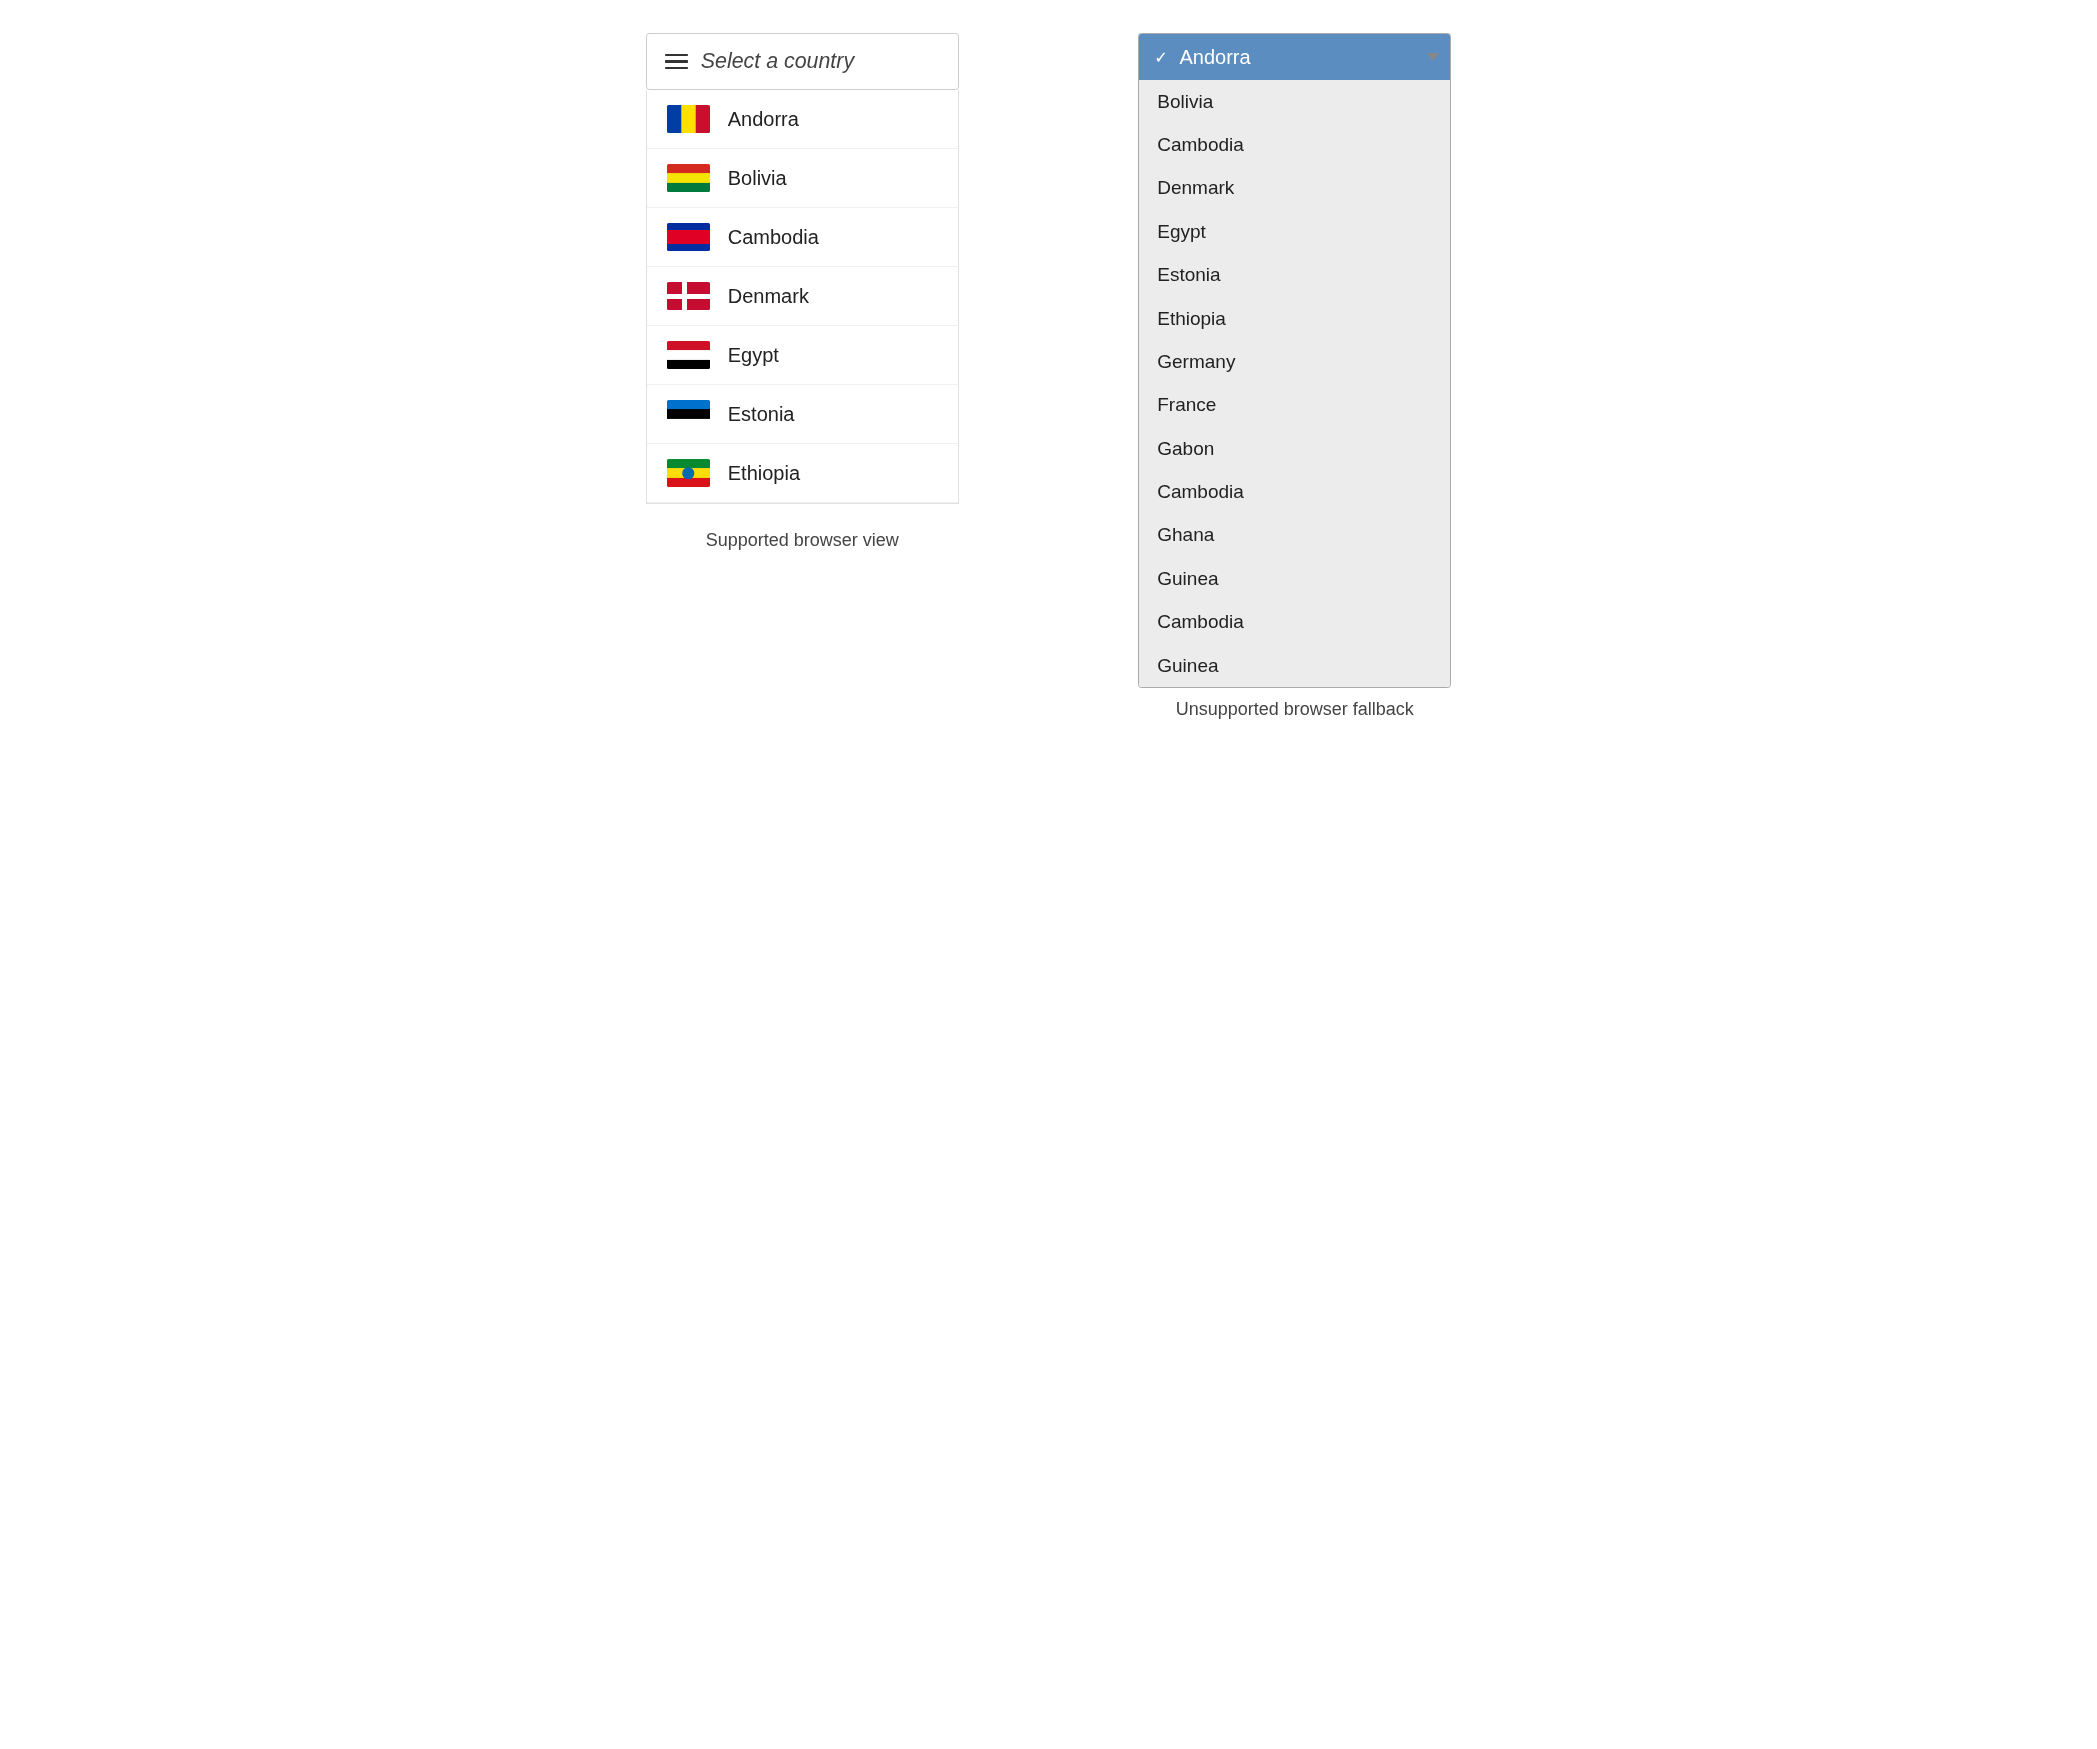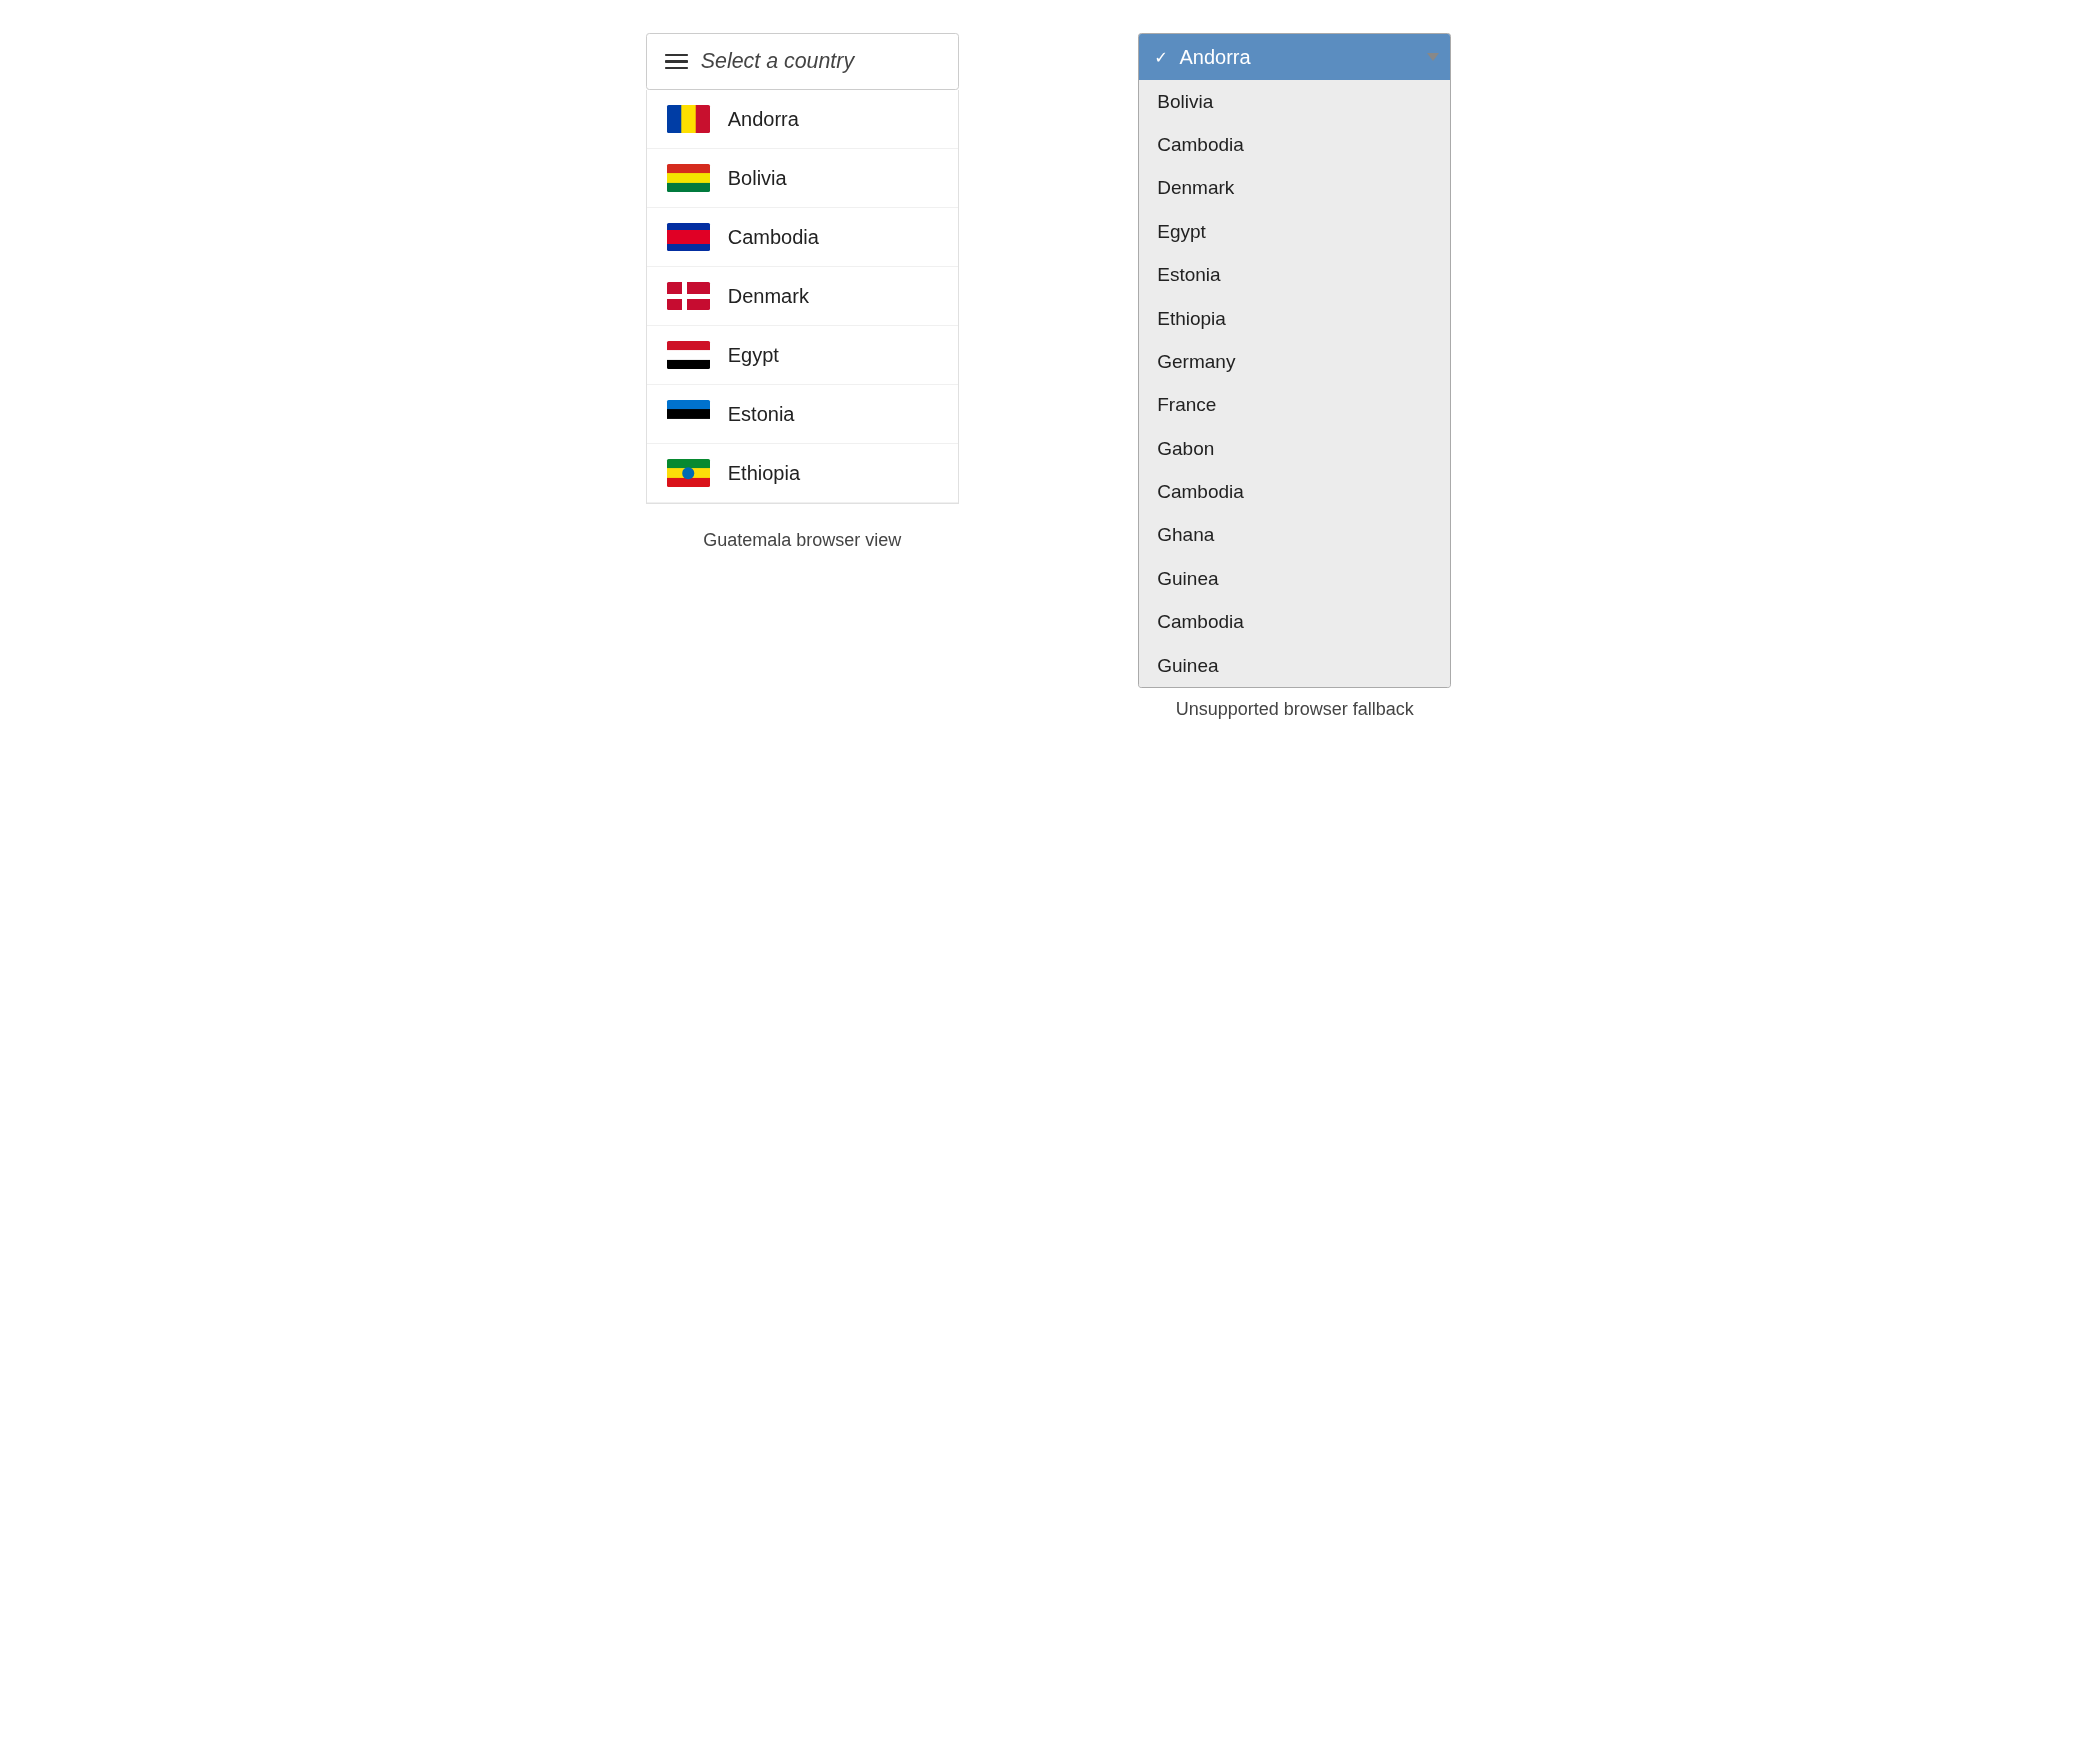--- a/index.html
+++ b/index.html
@@ -299,21 +299,21 @@
           </div>
           <div class="dropdown-item">
             <div class="flag flag-ethiopia" style="position: relative;">
               <div class="flag-ethiopia-circle"></div>
             </div>
             <span class="country-name">Ethiopia</span>
           </div>
         </div>
     </div>
 
-    <div class="panel-label">Guatemala browser view</div>
+    <div class="panel-label">Supported browser view</div>
   </div>
 
   <div class="right-panel">
     <div class="native-select-wrapper">
       <div class="native-select-box">
 
         <div class="select-selected-item">
           <span class="checkmark">✓</span>
           <span>Andorra</span>
           <div class="select-arrow"></div>

